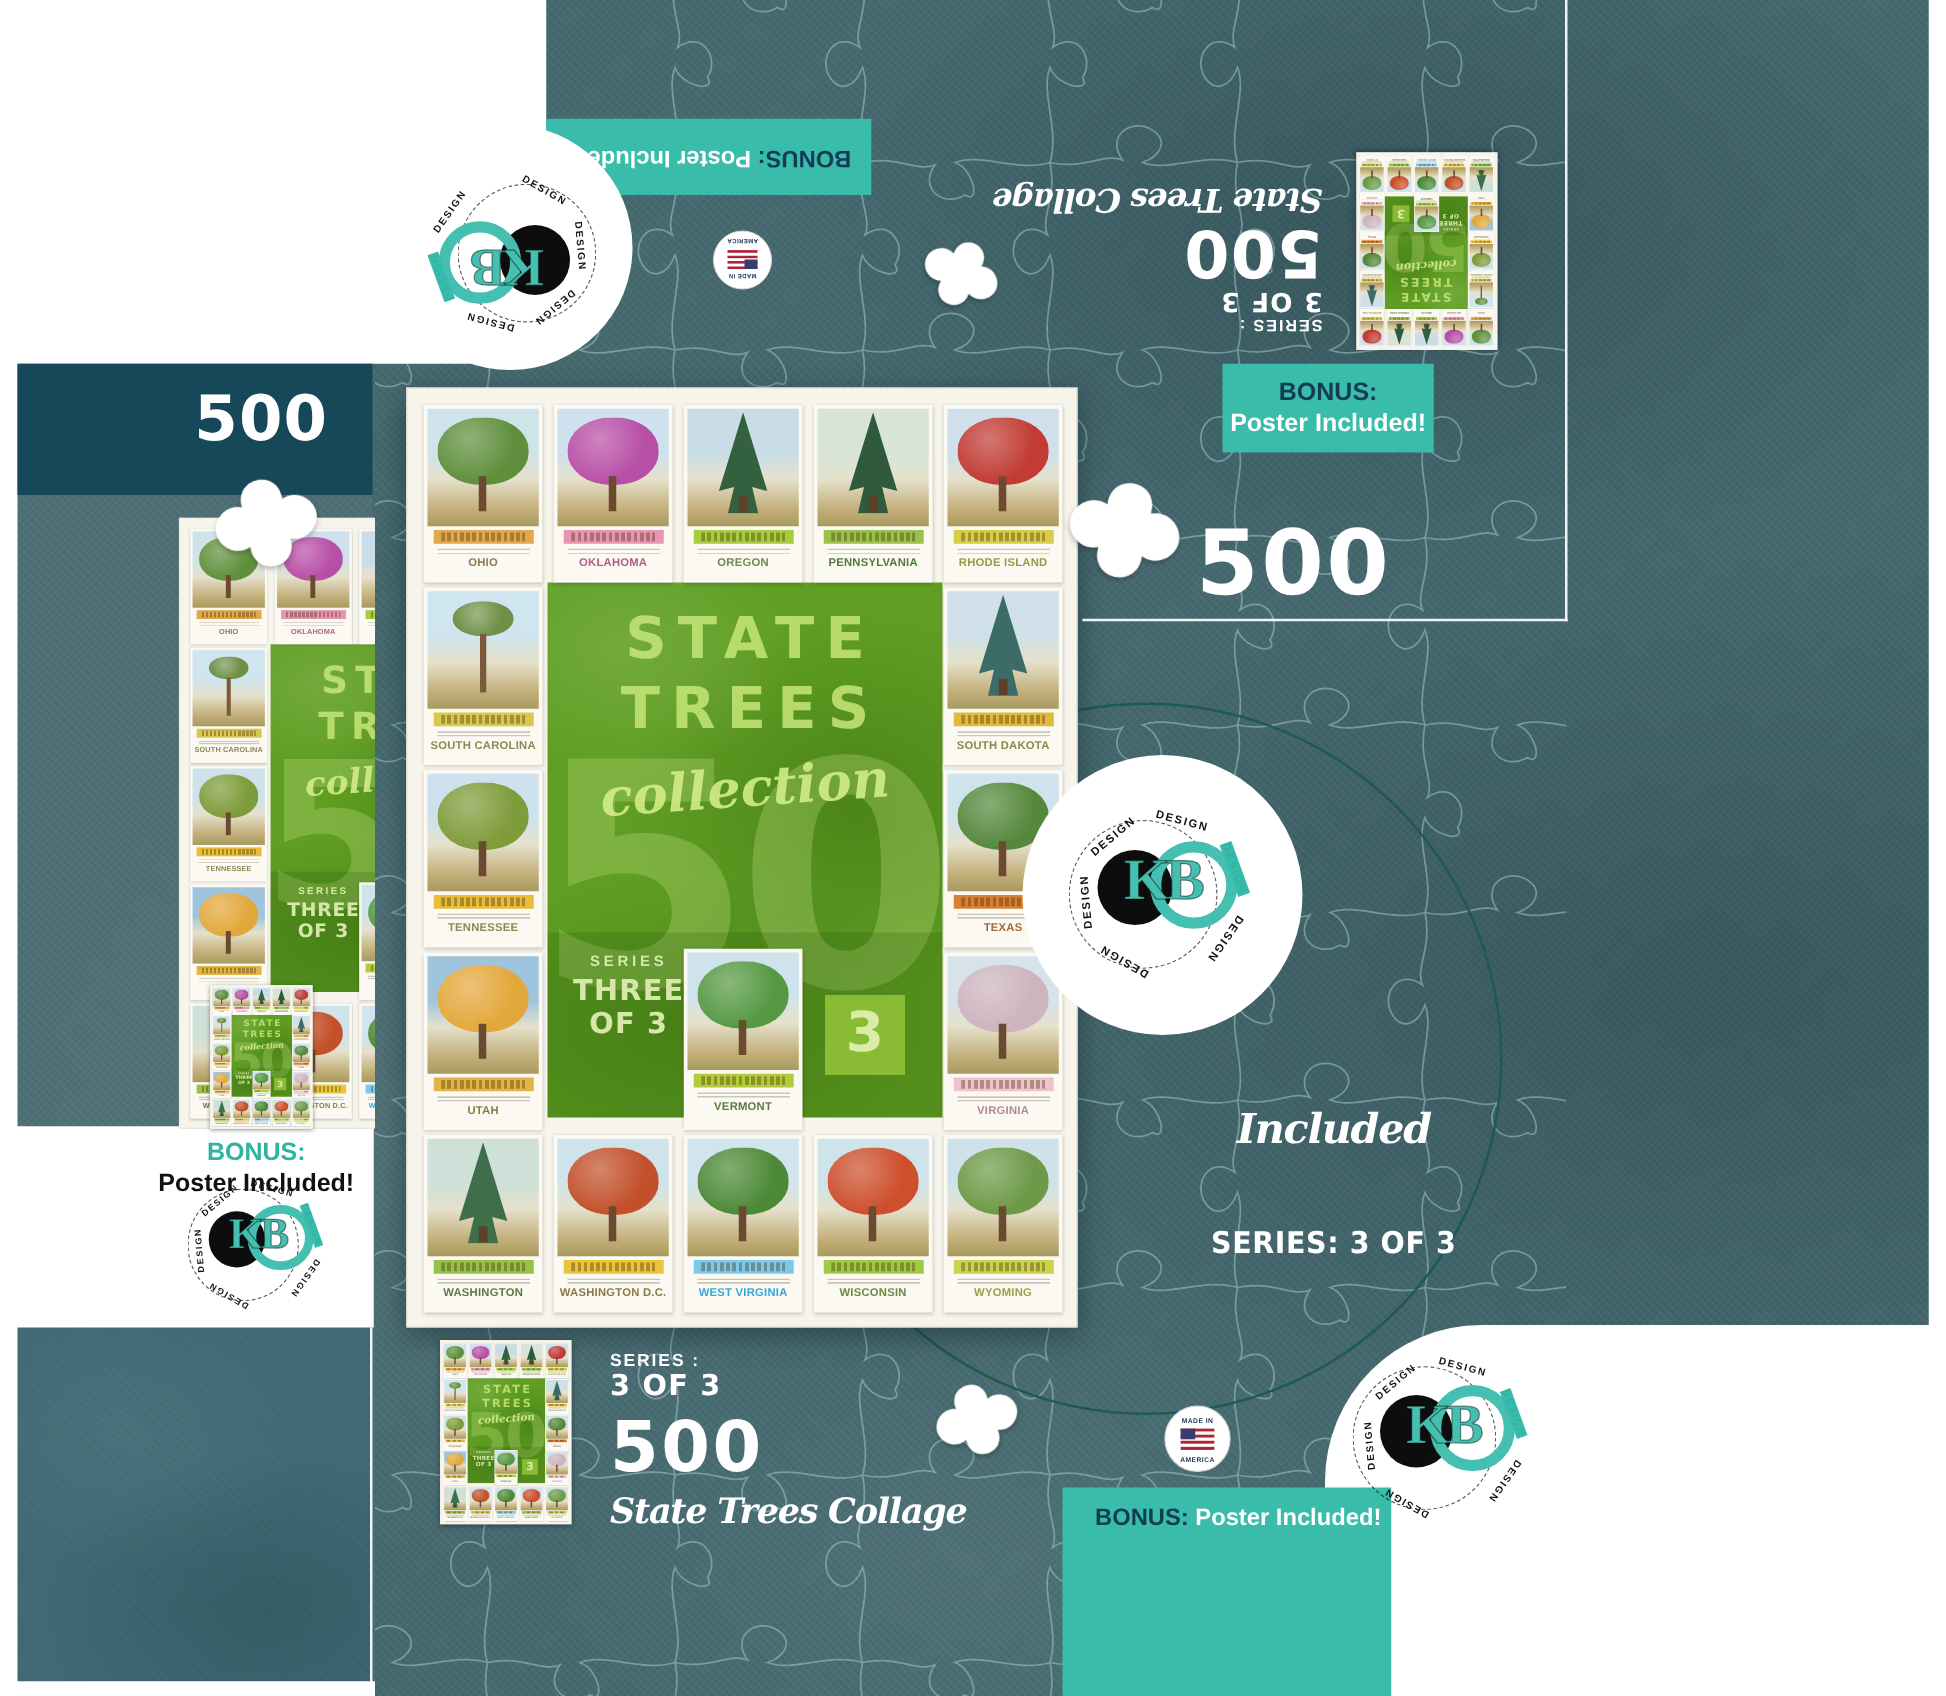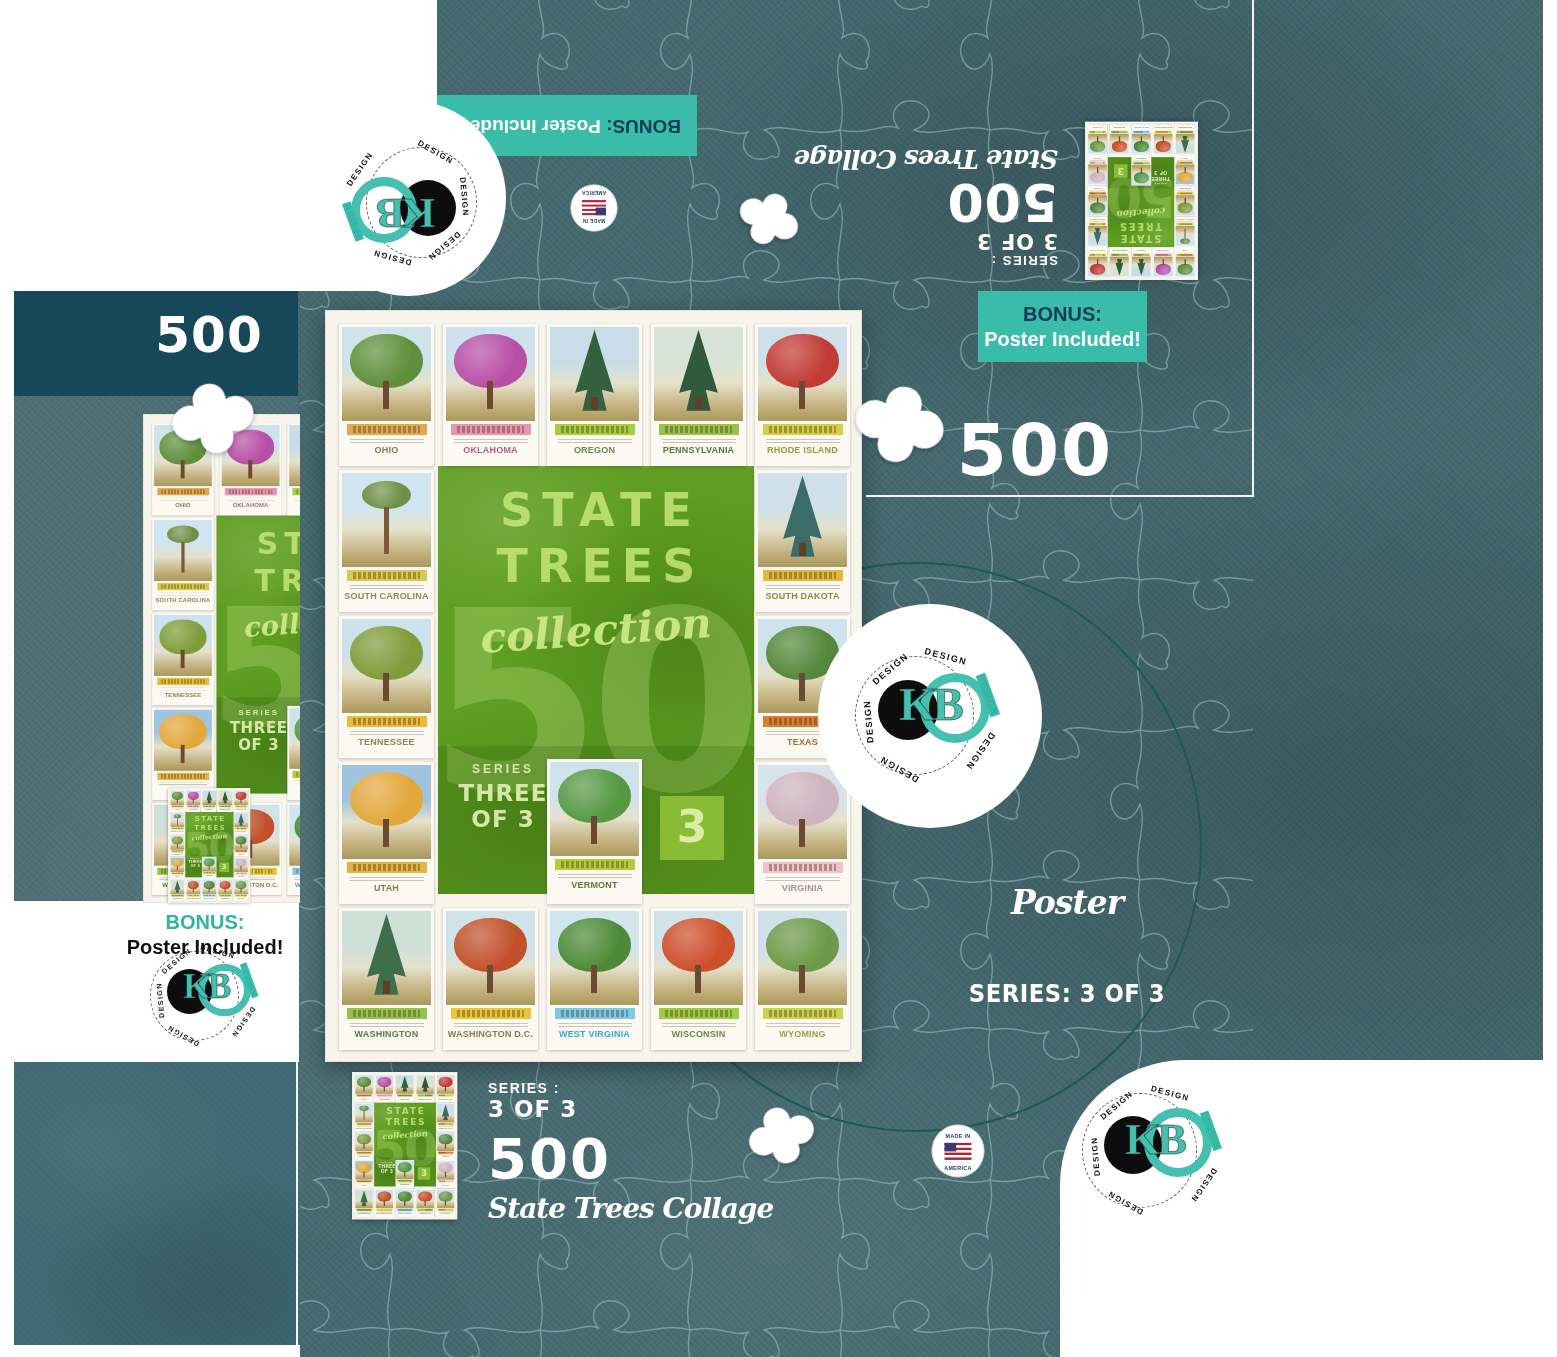--- a/index.html
+++ b/index.html
@@ -137,32 +137,35 @@
 
   <div class="abs teal" id="top-banner">
     <div class="inner bonus-line"><span class="navytx">BONUS:</span><span class="whitetx">&nbsp;</span><span class="whitetx">Poster Included!</span></div>
   </div>
 
   <div class="abs teal" id="bonus-box">
     <div class="bonus-line2 navytx">BONUS:</div>
     <div class="bonus-line2 whitetx">Poster Included!</div>
   </div>
 
+  <div class="abs teal" id="bottom-banner">
+    <div class="bonus-line"><span class="navytx">BONUS:</span><span class="whitetx">&nbsp;</span><span class="whitetx">Poster Included!</span></div>
+  </div>
 
   <div class="abs" id="top-brand">
     <div class="tb-slabel">SERIES :</div>
     <div class="tb-sval">3 OF 3</div>
     <div class="tb-count">500</div>
     <div class="tb-script">State Trees Collage</div>
   </div>
 
   <div class="abs hvy" id="right-count">500</div>
 
   <div class="abs" id="right-script">
-    <div>Poster</div>
+    <div>Included</div>
   </div>
   <div class="abs" id="right-series">SERIES: 3 OF 3</div>
 
   <div class="abs" id="bottom-brand">
     <div class="tb-slabel">SERIES :</div>
     <div class="tb-sval">3 OF 3</div>
     <div class="tb-count">500</div>
     <div class="tb-script">State Trees Collage</div>
   </div>
 

